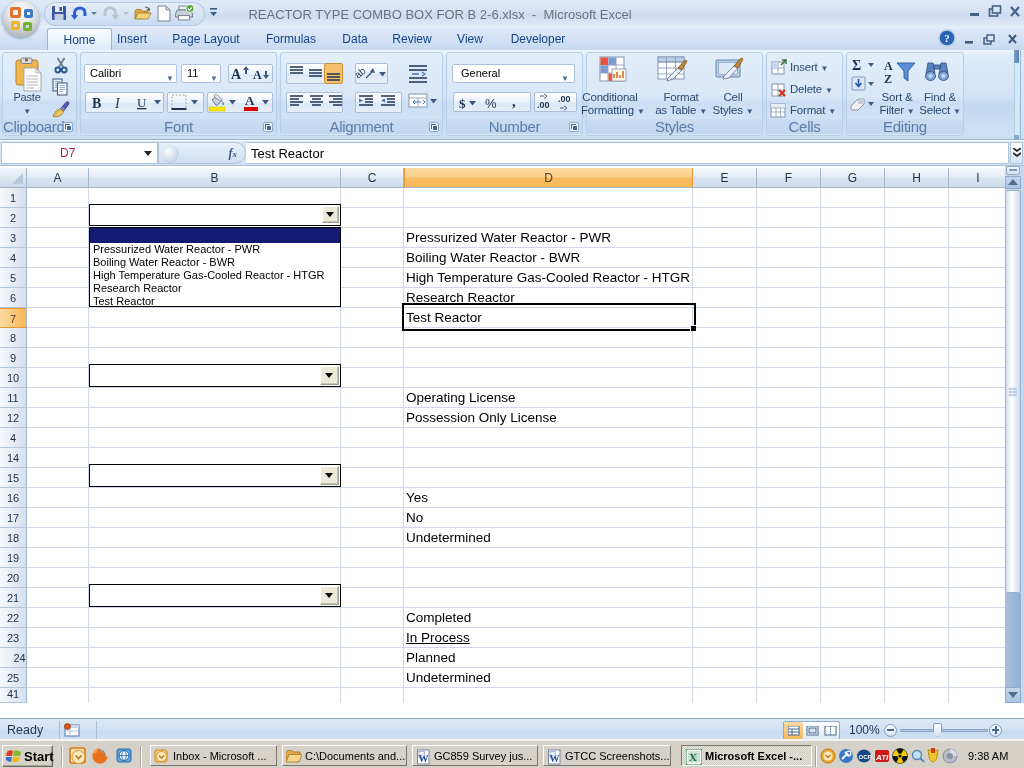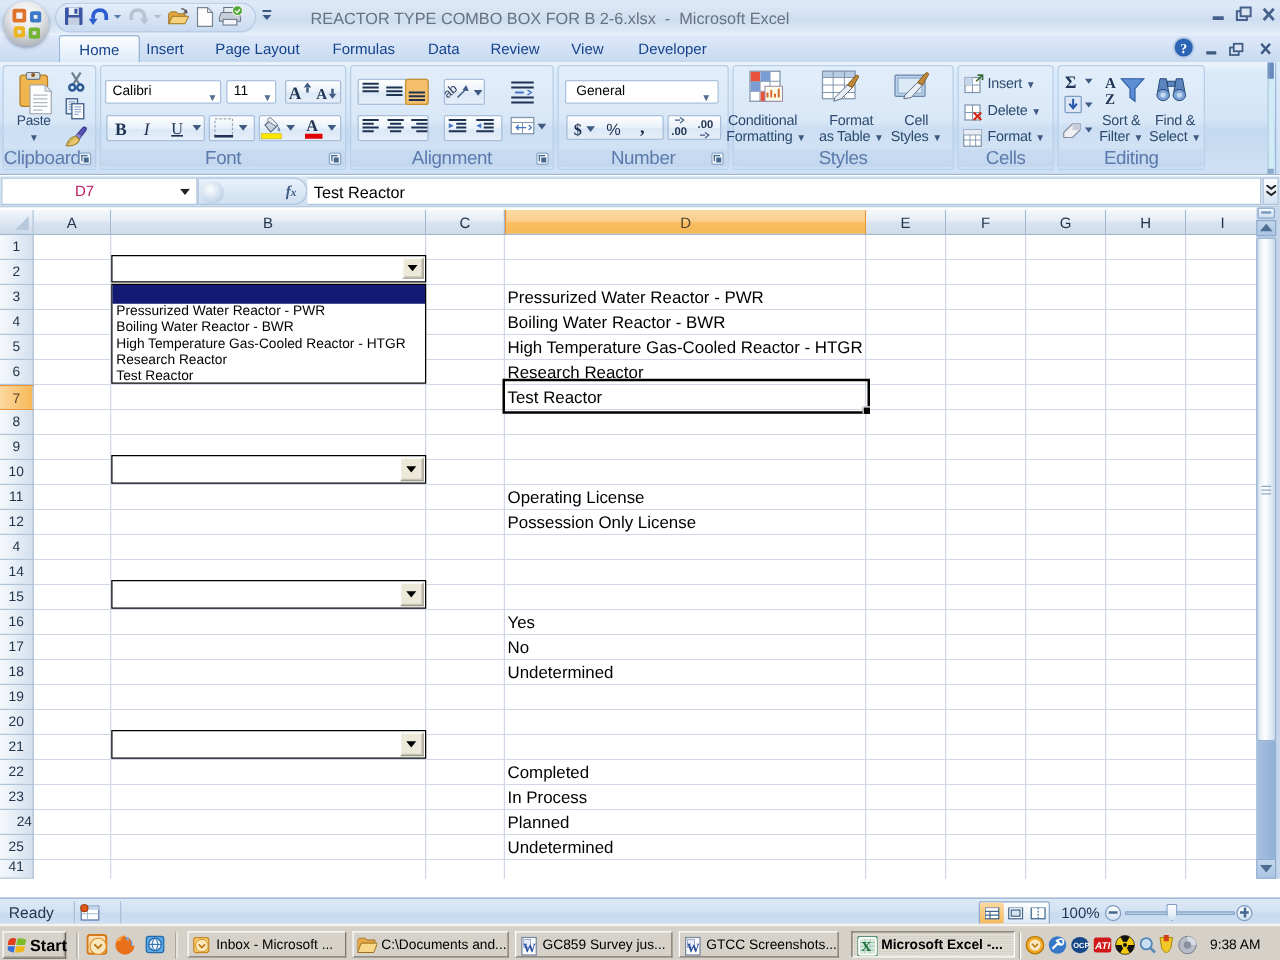--- a/index.html
+++ b/index.html
@@ -511,21 +511,21 @@
 <div class="ctext" style="left:406px;top:248px;">Boiling Water Reactor - BWR</div>
 <div class="ctext" style="left:406px;top:268px;">High Temperature Gas-Cooled Reactor - HTGR</div>
 <div class="ctext" style="left:406px;top:288px;">Research Reactor</div>
 <div class="ctext" style="left:406px;top:308px;">Test Reactor</div>
 <div class="ctext" style="left:406px;top:388px;">Operating License</div>
 <div class="ctext" style="left:406px;top:408px;">Possession Only License</div>
 <div class="ctext" style="left:406px;top:488px;">Yes</div>
 <div class="ctext" style="left:406px;top:508px;">No</div>
 <div class="ctext" style="left:406px;top:528px;">Undetermined</div>
 <div class="ctext" style="left:406px;top:608px;">Completed</div>
-<div class="ctext" style="left:406px;top:628px;">In Process</div>
+<div class="ctext" style="left:406px;top:628px;text-decoration:underline;">In Process</div>
 <div class="ctext" style="left:406px;top:648px;">Planned</div>
 <div class="ctext" style="left:406px;top:668px;">Undetermined</div>
 
 <div class="combo" style="top:204px;height:22px;">
     <span class="cbtn"></span>
   </div>
 <div class="combo" style="top:363.5px;height:23.5px;">
     <span class="cbtn" style="width:19px;height:19px;"></span>
   </div>
 <div class="combo" style="top:463.5px;height:23.5px;">

